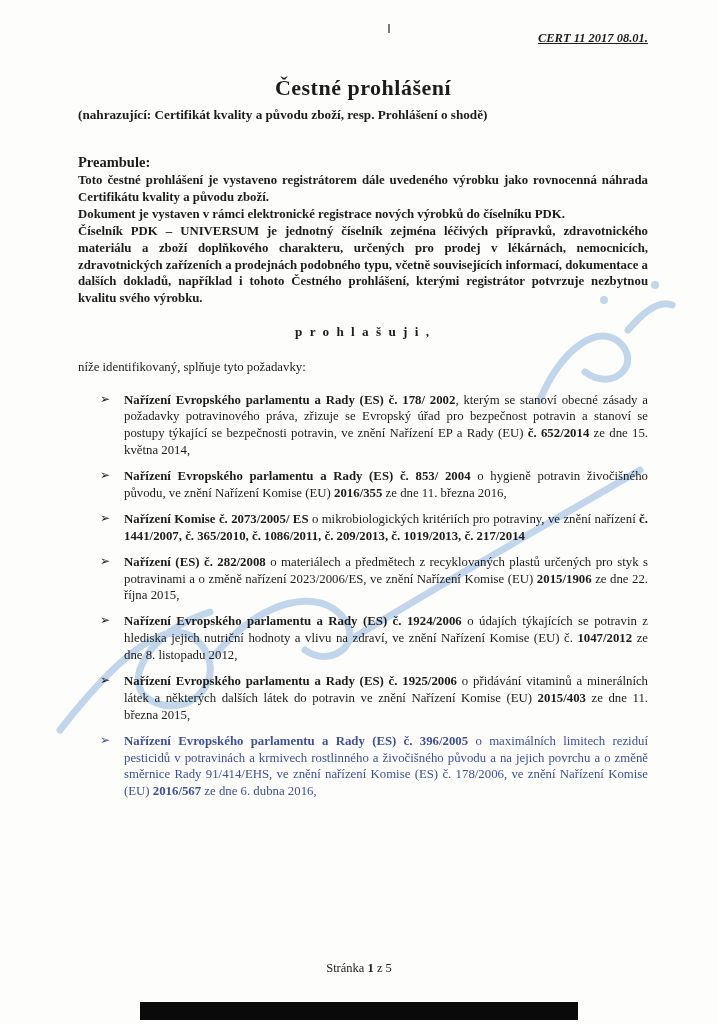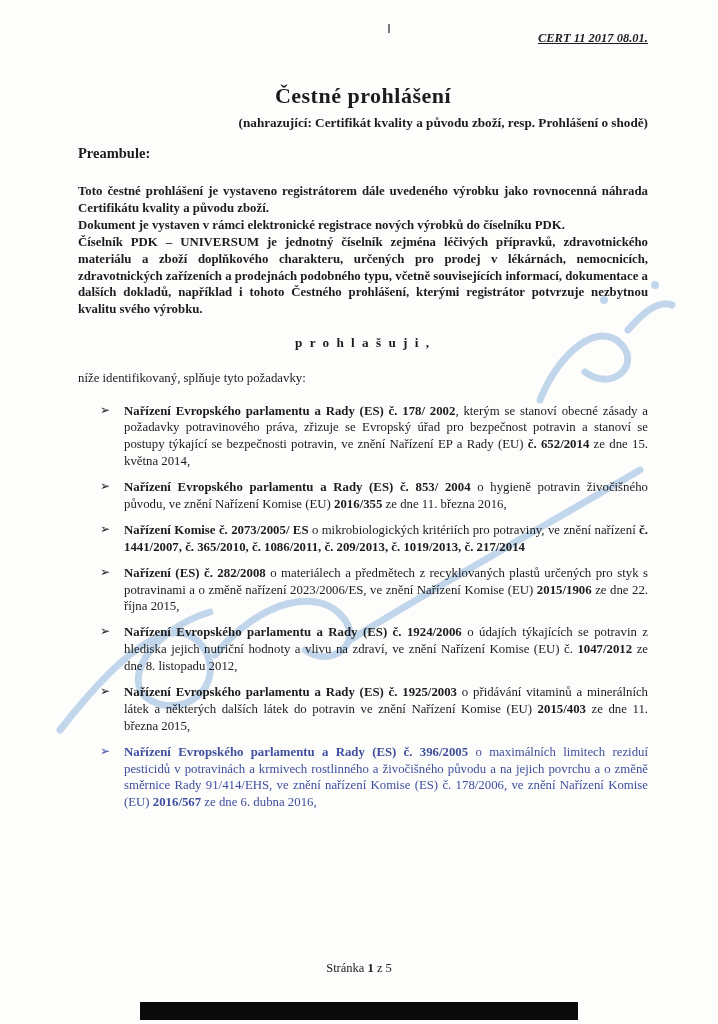--- a/index.html
+++ b/index.html
@@ -17,32 +17,32 @@
     position: absolute; top: 0; left: 0; width: 718px; height: 1024px;
     z-index: 0; pointer-events: none;
   }
   .content {
     position: relative; z-index: 1;
     padding: 30px 70px 0 78px;
     font-size: 12.8px; line-height: 1.32;
   }
   .header-ref {
     text-align: right; font-style: italic; font-weight: bold;
-    font-size: 12.5px; margin-bottom: 34px;
+    font-size: 12.5px; margin-bottom: 26px;
   }
   .header-ref span { text-decoration: underline; }
   h1.doc-title {
     text-align: center; font-size: 22px; font-weight: bold;
     margin: 0 0 4px 0; letter-spacing: 0.5px;
   }
   .doc-subtitle {
-    text-align: right; font-weight: bold; font-size: 13.2px;
-    margin-bottom: 13px;
+    text-align: left; font-weight: bold; font-size: 13.2px;
+    margin-bottom: 30px;
   }
-  .preamble-heading { font-weight: bold; font-size: 14.5px; margin-bottom: 20px; }
+  .preamble-heading { font-weight: bold; font-size: 14.5px; margin-bottom: 0; }
   .preamble p {
     margin: 0; font-weight: bold; text-align: justify;
   }
   .decl-intro { margin: 18px 0 0 0; text-indent: 40px; }
   .decl-verb {
     text-align: center; font-weight: bold; letter-spacing: 2px;
     margin: 16px 0 18px 0; font-size: 13.2px;
   }
   .product-line { margin: 0 0 12px 0; }
   .product-type { text-align: center; font-weight: bold; font-size: 15px; margin: 0 0 14px 0; }
@@ -108,21 +108,21 @@
 
 
     <p class="req-intro">níže identifikovaný, splňuje tyto požadavky:</p>
 
     <ul class="reg-list">
         <li class="reg-item"><span class="b">Nařízení Evropského parlamentu a Rady (ES) č. 178/ 2002</span><span>, kterým se stanoví obecné zásady a požadavky potravinového práva, zřizuje se Evropský úřad pro bezpečnost potravin a stanoví se postupy týkající se bezpečnosti potravin, ve znění Nařízení EP a Rady (EU) </span><span class="b">č. 652/2014</span><span> ze dne 15. května 2014,</span></li>
         <li class="reg-item"><span class="b">Nařízení Evropského parlamentu a Rady (ES) č. 853/ 2004</span><span> o hygieně potravin živočišného původu, ve znění Nařízení Komise (EU) </span><span class="b">2016/355</span><span> ze dne 11. března 2016,</span></li>
         <li class="reg-item"><span class="b">Nařízení Komise č. 2073/2005/ ES</span><span> o mikrobiologických kritériích pro potraviny, ve znění nařízení </span><span class="b">č. 1441/2007, č. 365/2010, č. 1086/2011, č. 209/2013, č. 1019/2013, č. 217/2014</span></li>
         <li class="reg-item"><span class="b">Nařízení (ES) č. 282/2008</span><span> o materiálech a předmětech z recyklovaných plastů určených pro styk s potravinami a o změně nařízení 2023/2006/ES, ve znění Nařízení Komise (EU) </span><span class="b">2015/1906</span><span> ze dne 22. října 2015,</span></li>
         <li class="reg-item"><span class="b">Nařízení Evropského parlamentu a Rady (ES) č. 1924/2006</span><span> o údajích týkajících se potravin z hlediska jejich nutriční hodnoty a vlivu na zdraví, ve znění Nařízení Komise (EU) č. </span><span class="b">1047/2012</span><span> ze dne 8. listopadu 2012,</span></li>
-        <li class="reg-item"><span class="b">Nařízení Evropského parlamentu a Rady (ES) č. 1925/2003</span><span>  o přidávání vitaminů a minerálních látek a některých dalších látek do potravin ve znění Nařízení Komise (EU) </span><span class="b">2015/403</span><span> ze dne 11. března 2015,</span></li>
+        <li class="reg-item"><span class="b">Nařízení Evropského parlamentu a Rady (ES) č. 1925/2006</span><span>  o přidávání vitaminů a minerálních látek a některých dalších látek do potravin ve znění Nařízení Komise (EU) </span><span class="b">2015/403</span><span> ze dne 11. března 2015,</span></li>
         <li class="reg-item" style="color: rgb(63, 79, 158);"><span class="b">Nařízení Evropského parlamentu a Rady (ES) č. 396/2005</span><span> o maximálních limitech reziduí pesticidů v potravinách a krmivech rostlinného a živočišného původu a na jejich povrchu a o změně směrnice Rady 91/414/EHS, ve znění nařízení Komise (ES) č. 178/2006, ve znění Nařízení Komise (EU) </span><span class="b">2016/567</span><span> ze dne 6. dubna 2016,</span></li>
       </ul>
 
   </div>
 
   <div class="footer">
     <span>Stránka </span><b>1</b><span> z 5</span>
   </div>
 
   <div class="scan-bar"></div>

